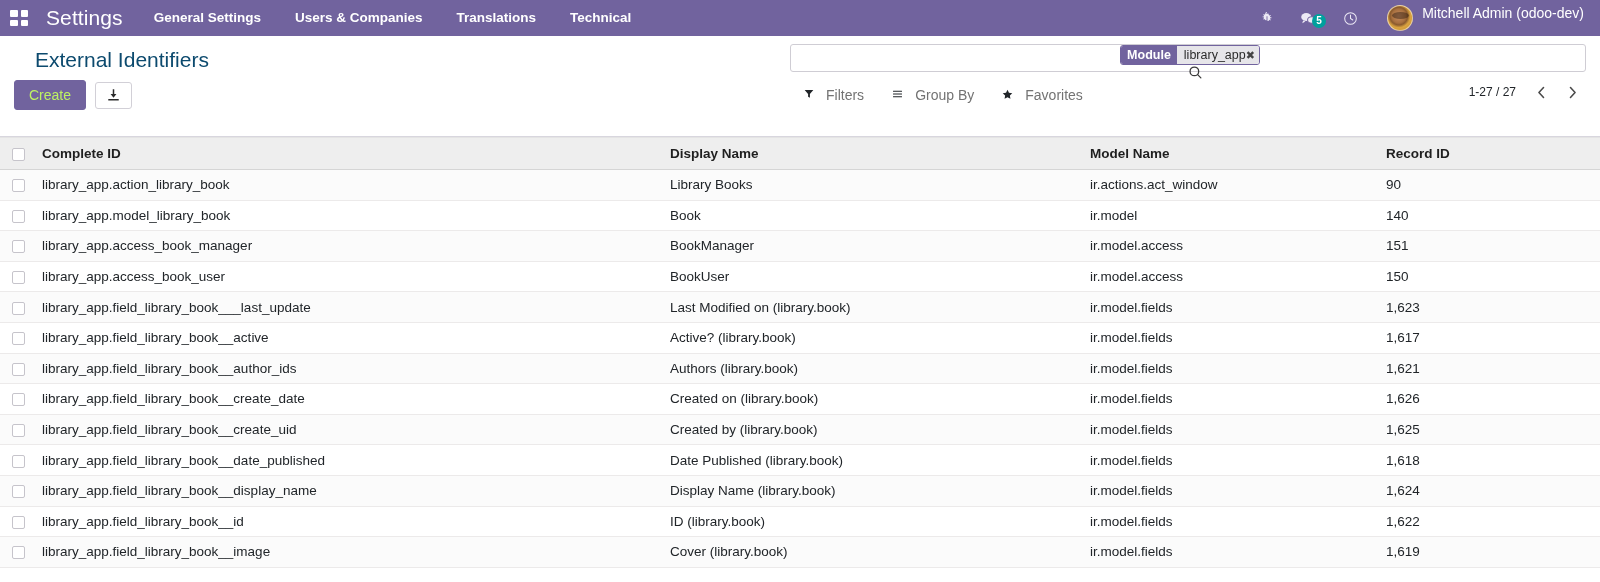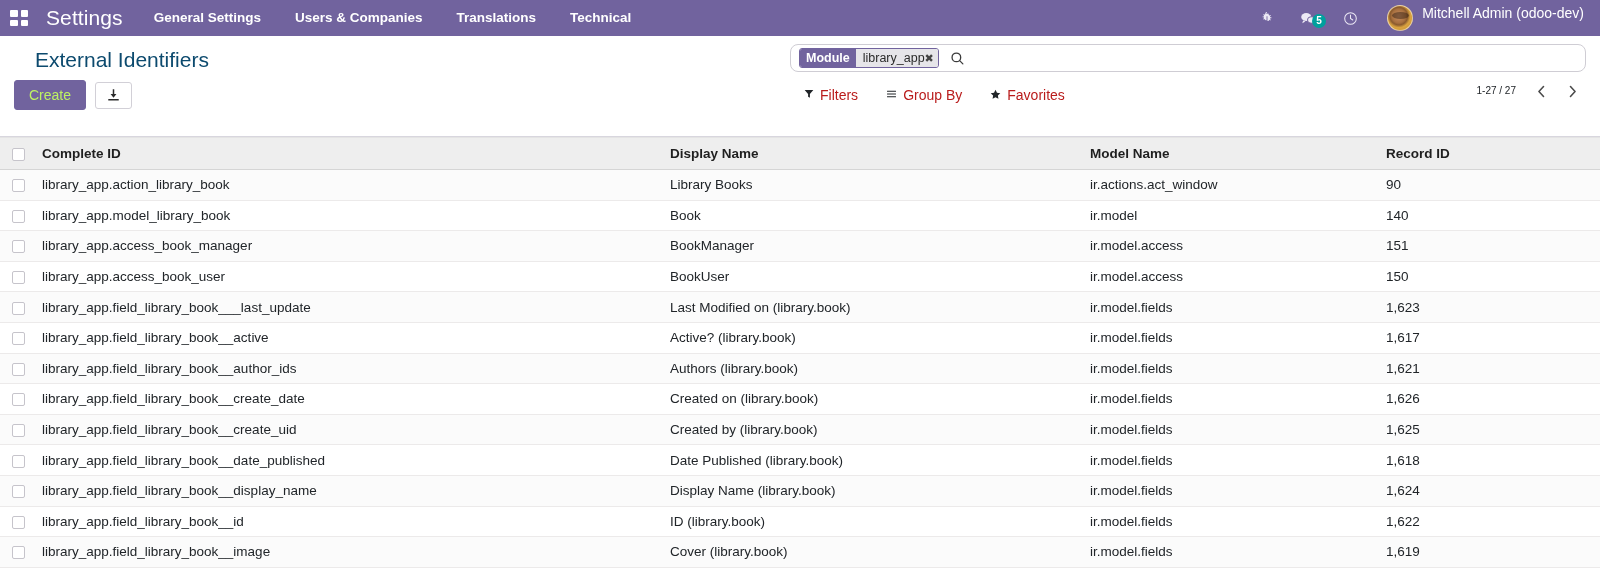--- a/index.html
+++ b/index.html
@@ -133,26 +133,27 @@
 
   
   .search-block {
     position: absolute;
     left: 790px;
     right: 14px;
     top: 8px;
   }
   .searchview {
     border: 1px solid #cfcdd4;
-    border-radius: 8px;
+    border-radius: 3px;
     background: #fff;
     display: flex;
     align-items: center;
     height: 28px;
-    padding: 0 6px 0 8px;
+    padding: 0 6px 0 15px;
+    flex-direction: column;
   }
   .facet {
     display: flex;
     align-items: stretch;
     border: 1px solid #71639e;
     border-radius: 3px;
     overflow: hidden;
     height: 20px;
     font-size: 12.5px;
     flex: none;
@@ -234,38 +235,38 @@
   .cp-middle {
     position: absolute;
     left: 790px;
     top: 47px;
     display: flex;
     align-items: center;
     gap: 0;
   }
   .dropdown-toggle {
     font-size: 14px;
-    color: #b91c1c;
+    color: #737373;
     padding: 4px 14px;
     cursor: pointer;
     display: flex;
     align-items: center;
-    gap: 6px;
+    gap: 12px;
     white-space: nowrap;
   }
   .dropdown-toggle .gi { font-size: 12px; line-height: 1; }
 
   .pager {
     position: absolute;
     right: 14px;
     top: 49px;
     display: flex;
-    align-items: flex-start;
+    align-items: flex-end;
     gap: 4px;
-    font-size: 10px;
+    font-size: 12px;
     color: #212529;
   }
   .pager-value { white-space: nowrap; padding-right: 8px; }
   .pager-btn {
     cursor: pointer;
     color: #4a4a4a;
     padding: 0 8px;
     font-size: 16px;
     line-height: 1;
     display: flex;

